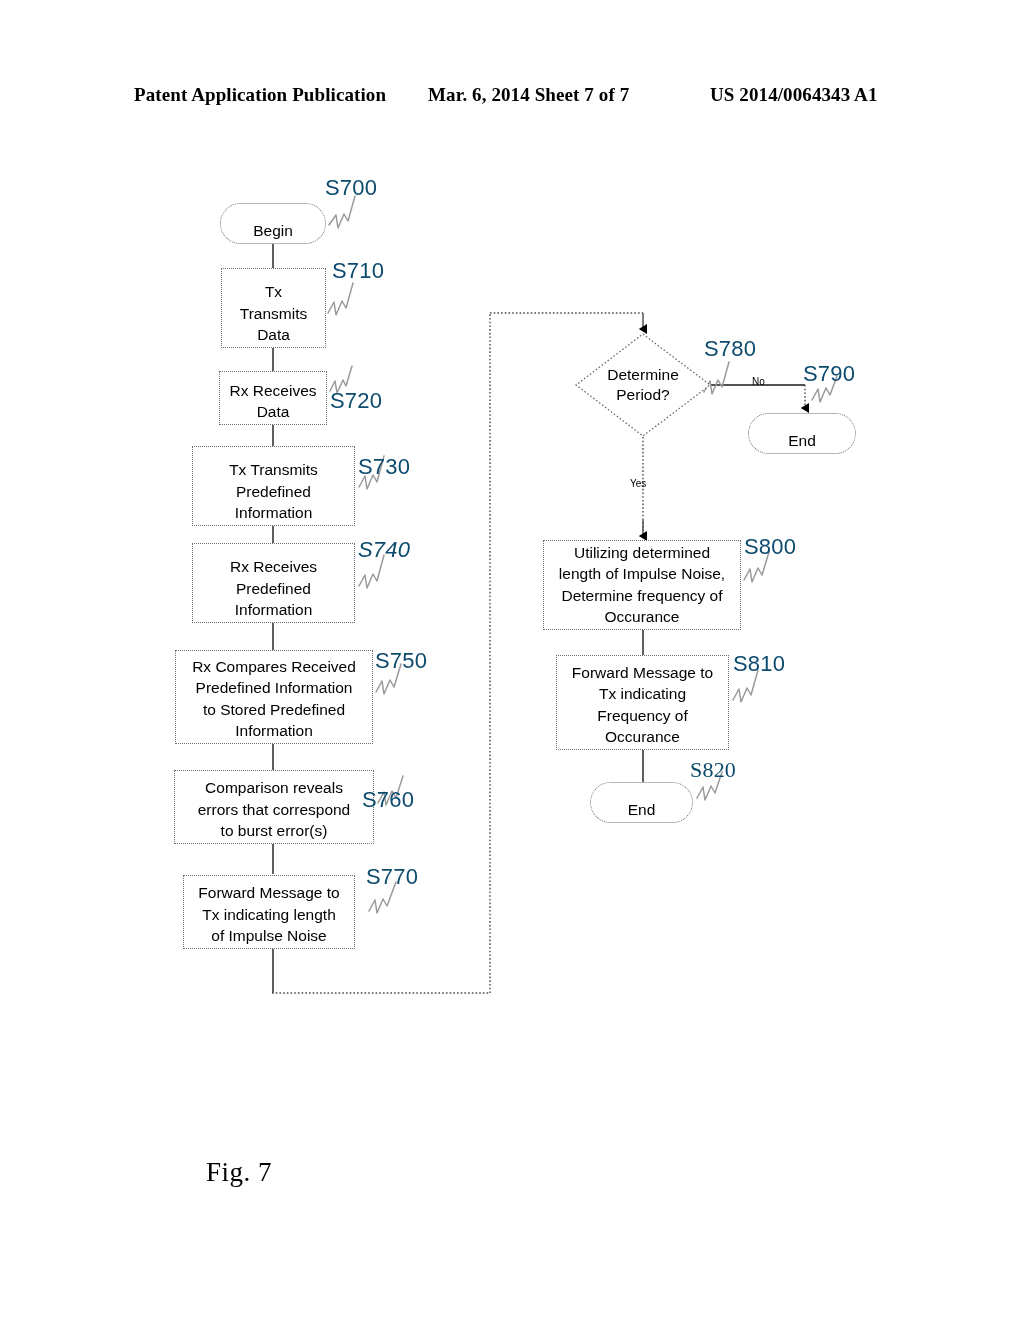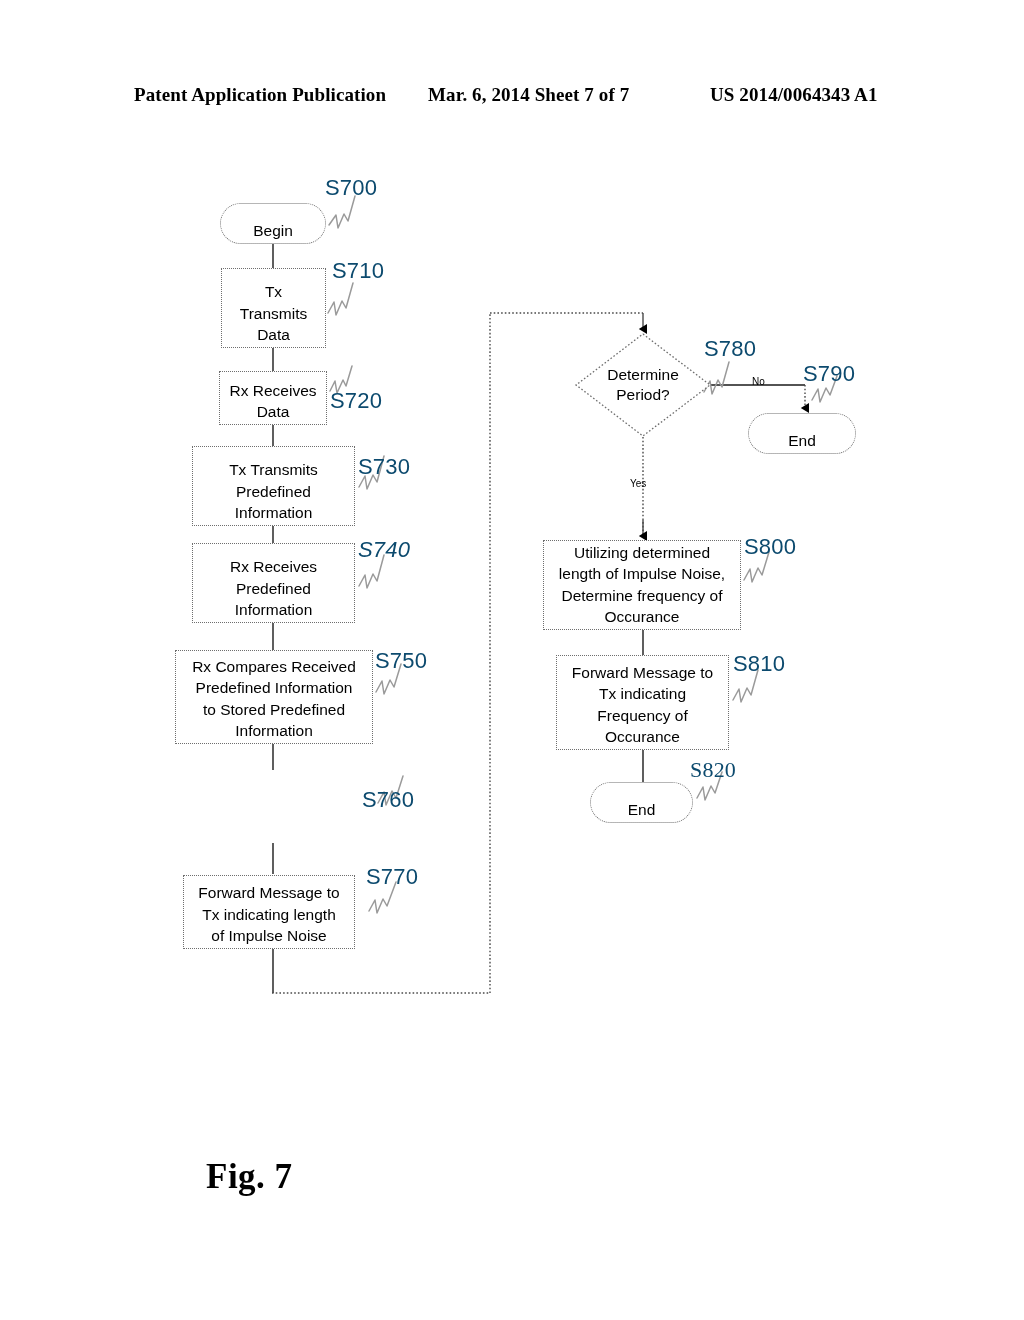--- a/index.html
+++ b/index.html
@@ -31,23 +31,22 @@
   #page-header .hdr-left   { position: absolute; left: 134px;  top: 0; white-space: nowrap; }
   #page-header .hdr-mid    { position: absolute; left: 428px;  top: 0; white-space: nowrap; }
   #page-header .hdr-right  { position: absolute; left: 710px;  top: 0; white-space: nowrap; }
 
   
   #fig-caption {
     position: absolute;
     left: 206px;
     top: 1157px;
     font-family: "Liberation Serif", serif;
-    font-size: 35px;
+    font-size: 27px;
     letter-spacing: 0.5px;
-    font-weight: bold;
   }
 
   
   #flowchart {
     position: absolute;
     left: 0;
     top: 0;
     width: 1024px;
     height: 1320px;
   }
@@ -231,20 +230,25 @@
   <div class="step-ref" style="left:358px; top:537px;font-style:italic;">S740</div>
 
   <div class="node" style="left:175px; top:650px; width:198px; height:94px; white-space:pre-line;">
     <span class="node-text">Rx Compares Received
 Predefined Information
 to Stored Predefined
 Information</span>
   </div>
   <div class="step-ref" style="left:375px; top:648px;">S750</div>
 
+  <div class="node" style="left:174px; top:770px; width:200px; height:74px; white-space:pre-line;">
+    <span class="node-text">Comparison reveals
+errors that correspond
+to burst error(s)</span>
+  </div>
   <div class="step-ref" style="left:362px; top:759px;margin-top:28px;">S760</div>
 
   <div class="node" style="left:183px; top:875px; width:172px; height:74px; white-space:pre-line;">
     <span class="node-text">Forward Message to
 Tx indicating length
 of Impulse Noise</span>
   </div>
   <div class="step-ref" style="left:366px; top:864px;">S770</div>
 
   <div class="decision" style="left:575px; top:333px; width:136px; height:104px;">

